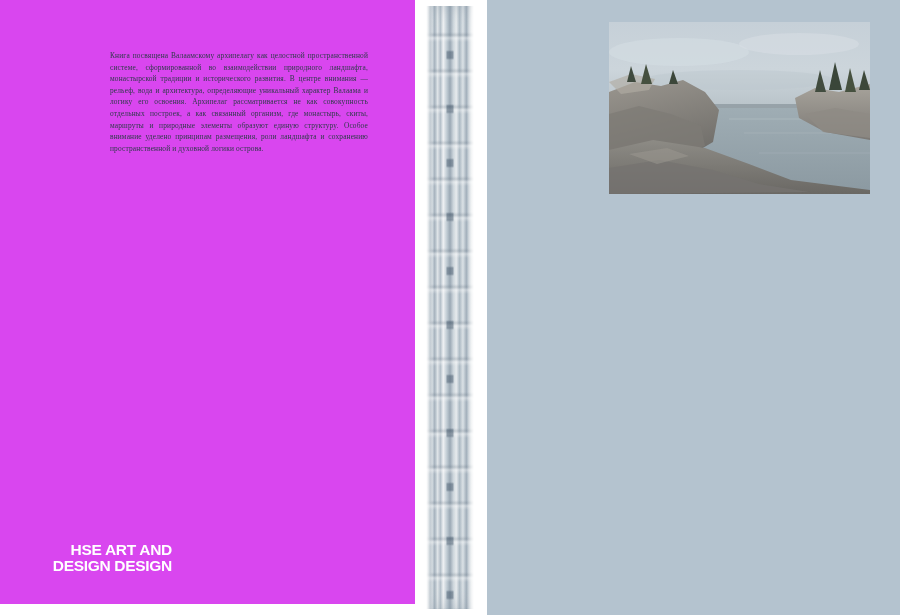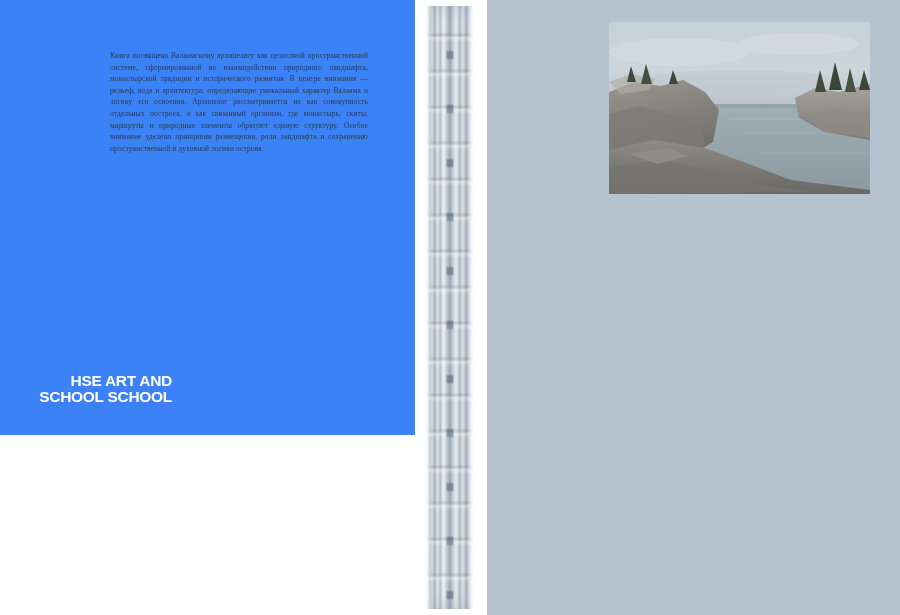--- a/index.html
+++ b/index.html
@@ -18,22 +18,22 @@
     width: 900px;
     height: 615px;
     background: #ffffff;
   }
   
   .page-left {
     position: absolute;
     left: 0;
     top: 0;
     width: 415px;
-    height: 435px;
-    background: #3b82f6;
+    height: 604px;
+    background: #d946ef;
   }
   .text-block {
     position: absolute;
     left: 110px;
     top: 50px;
     width: 258px;
     font-family: "Liberation Serif", serif;
     font-size: 7.4px;
     line-height: 11.6px;
     color: #2d3b48;
@@ -157,21 +157,21 @@
 </head>
 <body>
 
 <div class="spread">
 
   <div class="page-left">
     <div class="text-block">Книга посвящена Валаамскому архипелагу как целостной пространственной системе, сформированной во взаимодействии природного ландшафта, монастырской традиции и исторического развития. В центре внимания — рельеф, вода и архитектура, определяющие уникальный характер Валаама и логику его освоения. Архипелаг рассматривается не как совокупность отдельных построек, а как связанный организм, где монастырь, скиты, маршруты и природные элементы образуют единую структуру. Особое внимание уделено принципам размещения, роли ландшафта и сохранению пространственной и духовной логики острова.</div>
 
     <div class="logo">
       <span>HSE ART AND</span>
-      <span class="l2">SCHOOL SCHOOL</span>
+      <span class="l2">DESIGN DESIGN</span>
     </div>
   </div>
 
   <div class="spine">
     <div class="spine-inner">
       <div class="spine-ridges"></div>
       <div class="spine-stitch"></div>
       <div class="spine-shadow-l"></div>
       <div class="spine-shadow-r"></div>
     </div>

